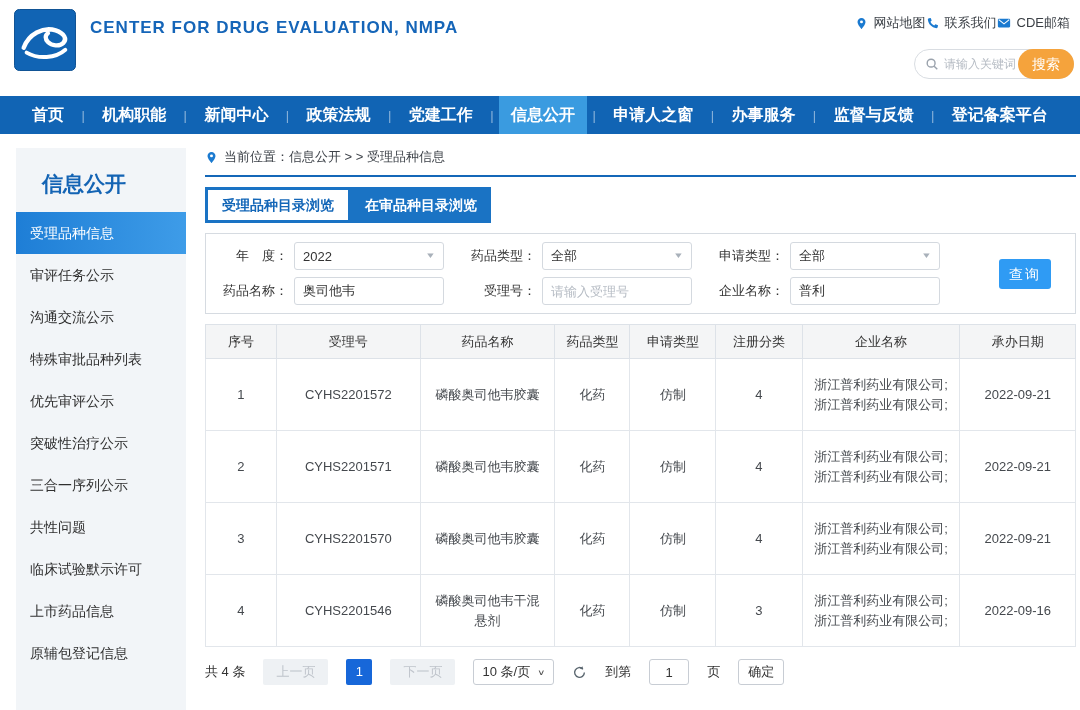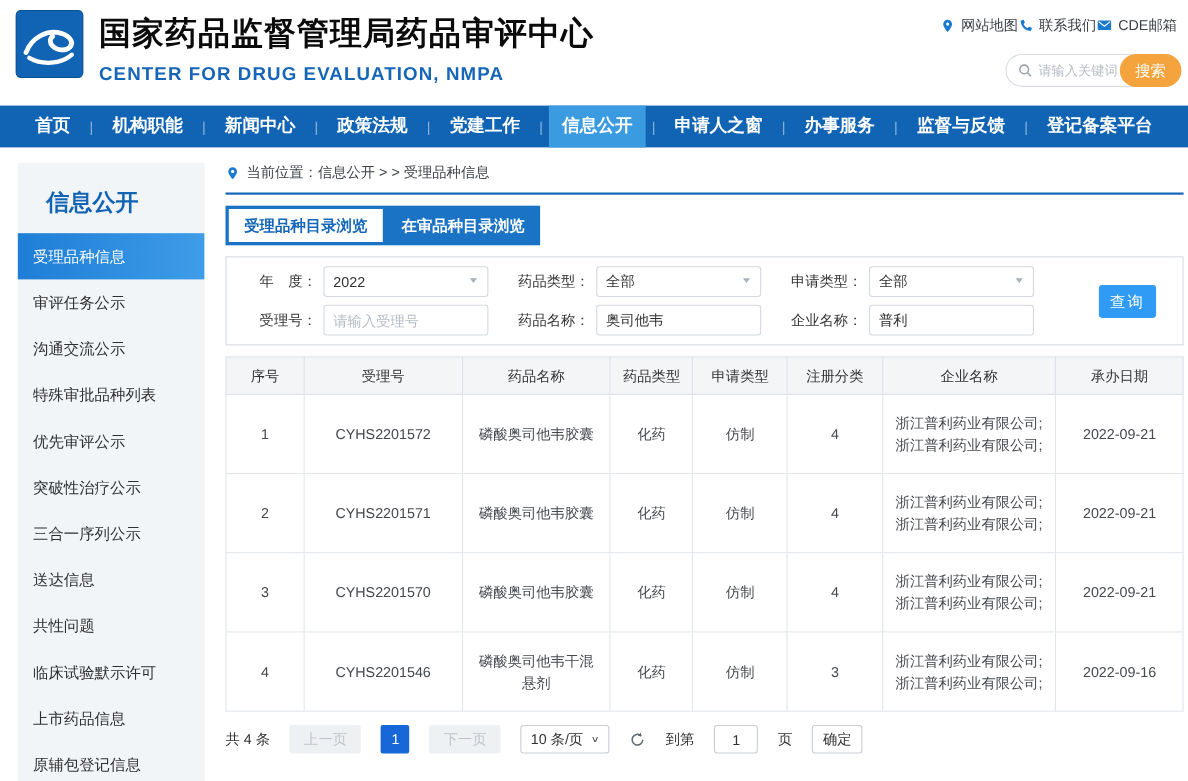--- a/index.html
+++ b/index.html
@@ -72,21 +72,20 @@
 
   <header class="header">
     <div class="logo">
       <svg viewBox="0 0 64 64" width="62" height="62">
         <rect x="0.5" y="0.5" width="63" height="63" rx="5" fill="#1164b4" stroke="#0c4f92"></rect>
         <path d="M10 40 C15 26 30 18 43 22 C52 25 55 31 51 35 C47 39 39 38 35 34 C32 31 32 27 35 25" fill="none" stroke="#fff" stroke-width="4.5" stroke-linecap="round"></path>
         <path d="M13 45 C25 52 43 51 53 42" fill="none" stroke="#fff" stroke-width="4" stroke-linecap="round"></path>
       </svg>
     </div>
     <div class="brand">
-      <div class="brand-title">国家药品监督管理局药品审评中心</div>
       <div class="brand-sub">CENTER FOR DRUG EVALUATION, NMPA</div>
     </div>
     <div class="top-links">
       <span class="top-link">
         <svg viewBox="0 0 16 16" width="13" height="13">
             <path d="M8 1.2C5.2 1.2 3.1 3.4 3.1 6.1 3.1 9.6 8 14.8 8 14.8s4.9-5.2 4.9-8.7C12.9 3.4 10.8 1.2 8 1.2z" fill="#1b7ad0"></path>
             <circle cx="8" cy="6" r="1.8" fill="#fff"></circle>
           </svg>
         <span>网站地图</span>
       </span>
@@ -139,21 +138,20 @@
   <aside class="sidebar">
     <div class="sidebar-title">信息公开</div>
     <div>
         <div class="side-item active">受理品种信息</div>
         <div class="side-item">审评任务公示</div>
         <div class="side-item">沟通交流公示</div>
         <div class="side-item">特殊审批品种列表</div>
         <div class="side-item">优先审评公示</div>
         <div class="side-item">突破性治疗公示</div>
         <div class="side-item">三合一序列公示</div>
-        <div class="side-item">送达信息</div>
         <div class="side-item">共性问题</div>
         <div class="side-item">临床试验默示许可</div>
         <div class="side-item">上市药品信息</div>
         <div class="side-item">原辅包登记信息</div>
       </div>
   </aside>
 
   <main class="content">
 
     <div class="breadcrumb">
@@ -188,26 +186,26 @@
         <span class="f-group">
           <span class="f-label">申请类型：</span>
           <span class="f-select">
             <span>全部</span>
             <span class="sel-caret">▼</span>
           </span>
         </span>
       </div>
       <div class="filter-row">
         <span class="f-group">
+          <span class="f-label">药品名称：</span>
+          <input class="f-input" type="text" value="奥司他韦" style="">
+        </span>
+        <span class="f-group">
           <span class="f-label">受理号：</span>
           <input class="f-input" type="text" placeholder="请输入受理号" style="">
-        </span>
-        <span class="f-group">
-          <span class="f-label">药品名称：</span>
-          <input class="f-input" type="text" value="奥司他韦" style="">
         </span>
         <span class="f-group">
           <span class="f-label">企业名称：</span>
           <input class="f-input" type="text" value="普利" style="">
         </span>
       </div>
       <div class="query-btn">查询</div>
     </div>
 
     <table class="results">

